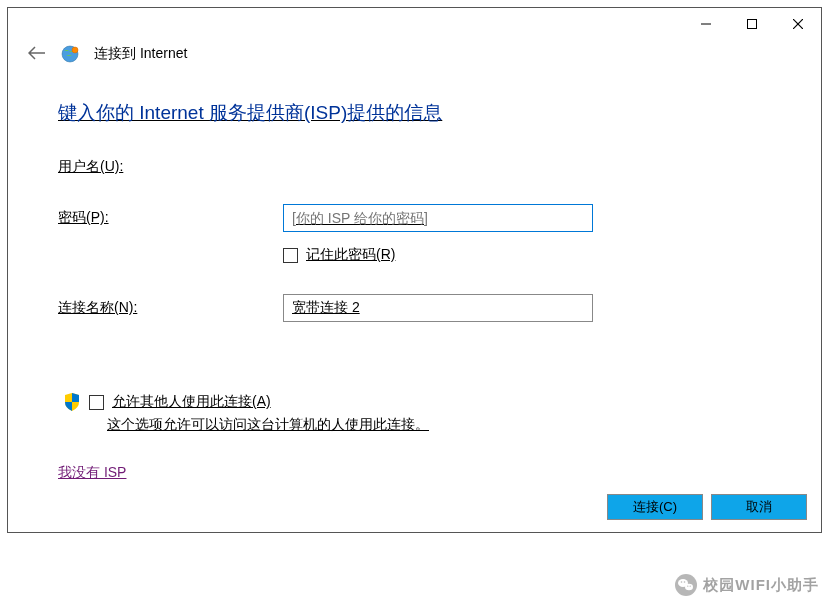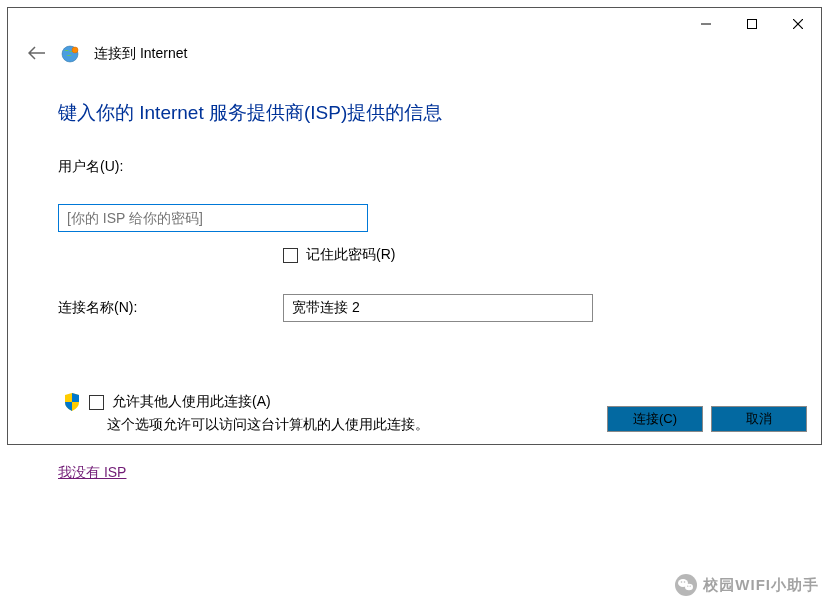--- a/index.html
+++ b/index.html
@@ -12,21 +12,21 @@
       font-size: 14px;
       background: #fff;
       color: #000;
       width: 829px;
       height: 606px;
       overflow: hidden;
     }
     .window {
       border: 1px solid #555;
       width: 815px;
-      height: 438px;
+      height: 526px;
       margin: 7px;
       position: relative;
       background: #fff;
     }
     .titlebar {
       height: 32px;
       display: flex;
       justify-content: flex-end;
       align-items: center;
     }
@@ -53,20 +53,21 @@
       color: #555;
     }
     .globe-icon {
       display: inline-flex;
     }
     .window-title {
       font-size: 14px;
     }
     .content {
       padding: 24px 50px 0 50px;
+      text-decoration: underline;
     }
     .heading {
       color: #003399;
       font-size: 19px;
       font-weight: 400;
       margin-bottom: 32px;
     }
     .form-row {
       display: flex;
       align-items: center;
@@ -130,21 +131,21 @@
     }
     .button-row {
       position: absolute;
       bottom: 12px;
       right: 14px;
       display: flex;
       gap: 8px;
     }
     .btn {
       border: 1px solid #888;
-      background: #0369a1;
+      background: #0ea5e9;
       padding: 3px 0;
       width: 96px;
       text-align: center;
       font-size: 13px;
       cursor: pointer;
       position: relative;
     }
     .watermark {
       position: absolute;
       bottom: 10px;
@@ -206,20 +207,21 @@
   </div>
 
   <div class="content">
     <div class="heading">键入你的 Internet 服务提供商(ISP)提供的信息</div>
 
     <div class="form-row">
       <div class="label">用户名(U):</div>
     </div>
 
     <div class="form-row" style="margin-bottom:14px;margin-top:28px;">
+      <div class="label">密码(P):</div>
       <input class="input-box" style="font-family: inherit;" placeholder="[你的 ISP 给你的密码]">
     </div>
 
 
     <div class="checkbox-row" style="margin-bottom:30px;text-align:center;">
       <span class="checkbox"></span>
       <span>记住此密码(R)</span>
     </div>
 
     <div class="form-row">

